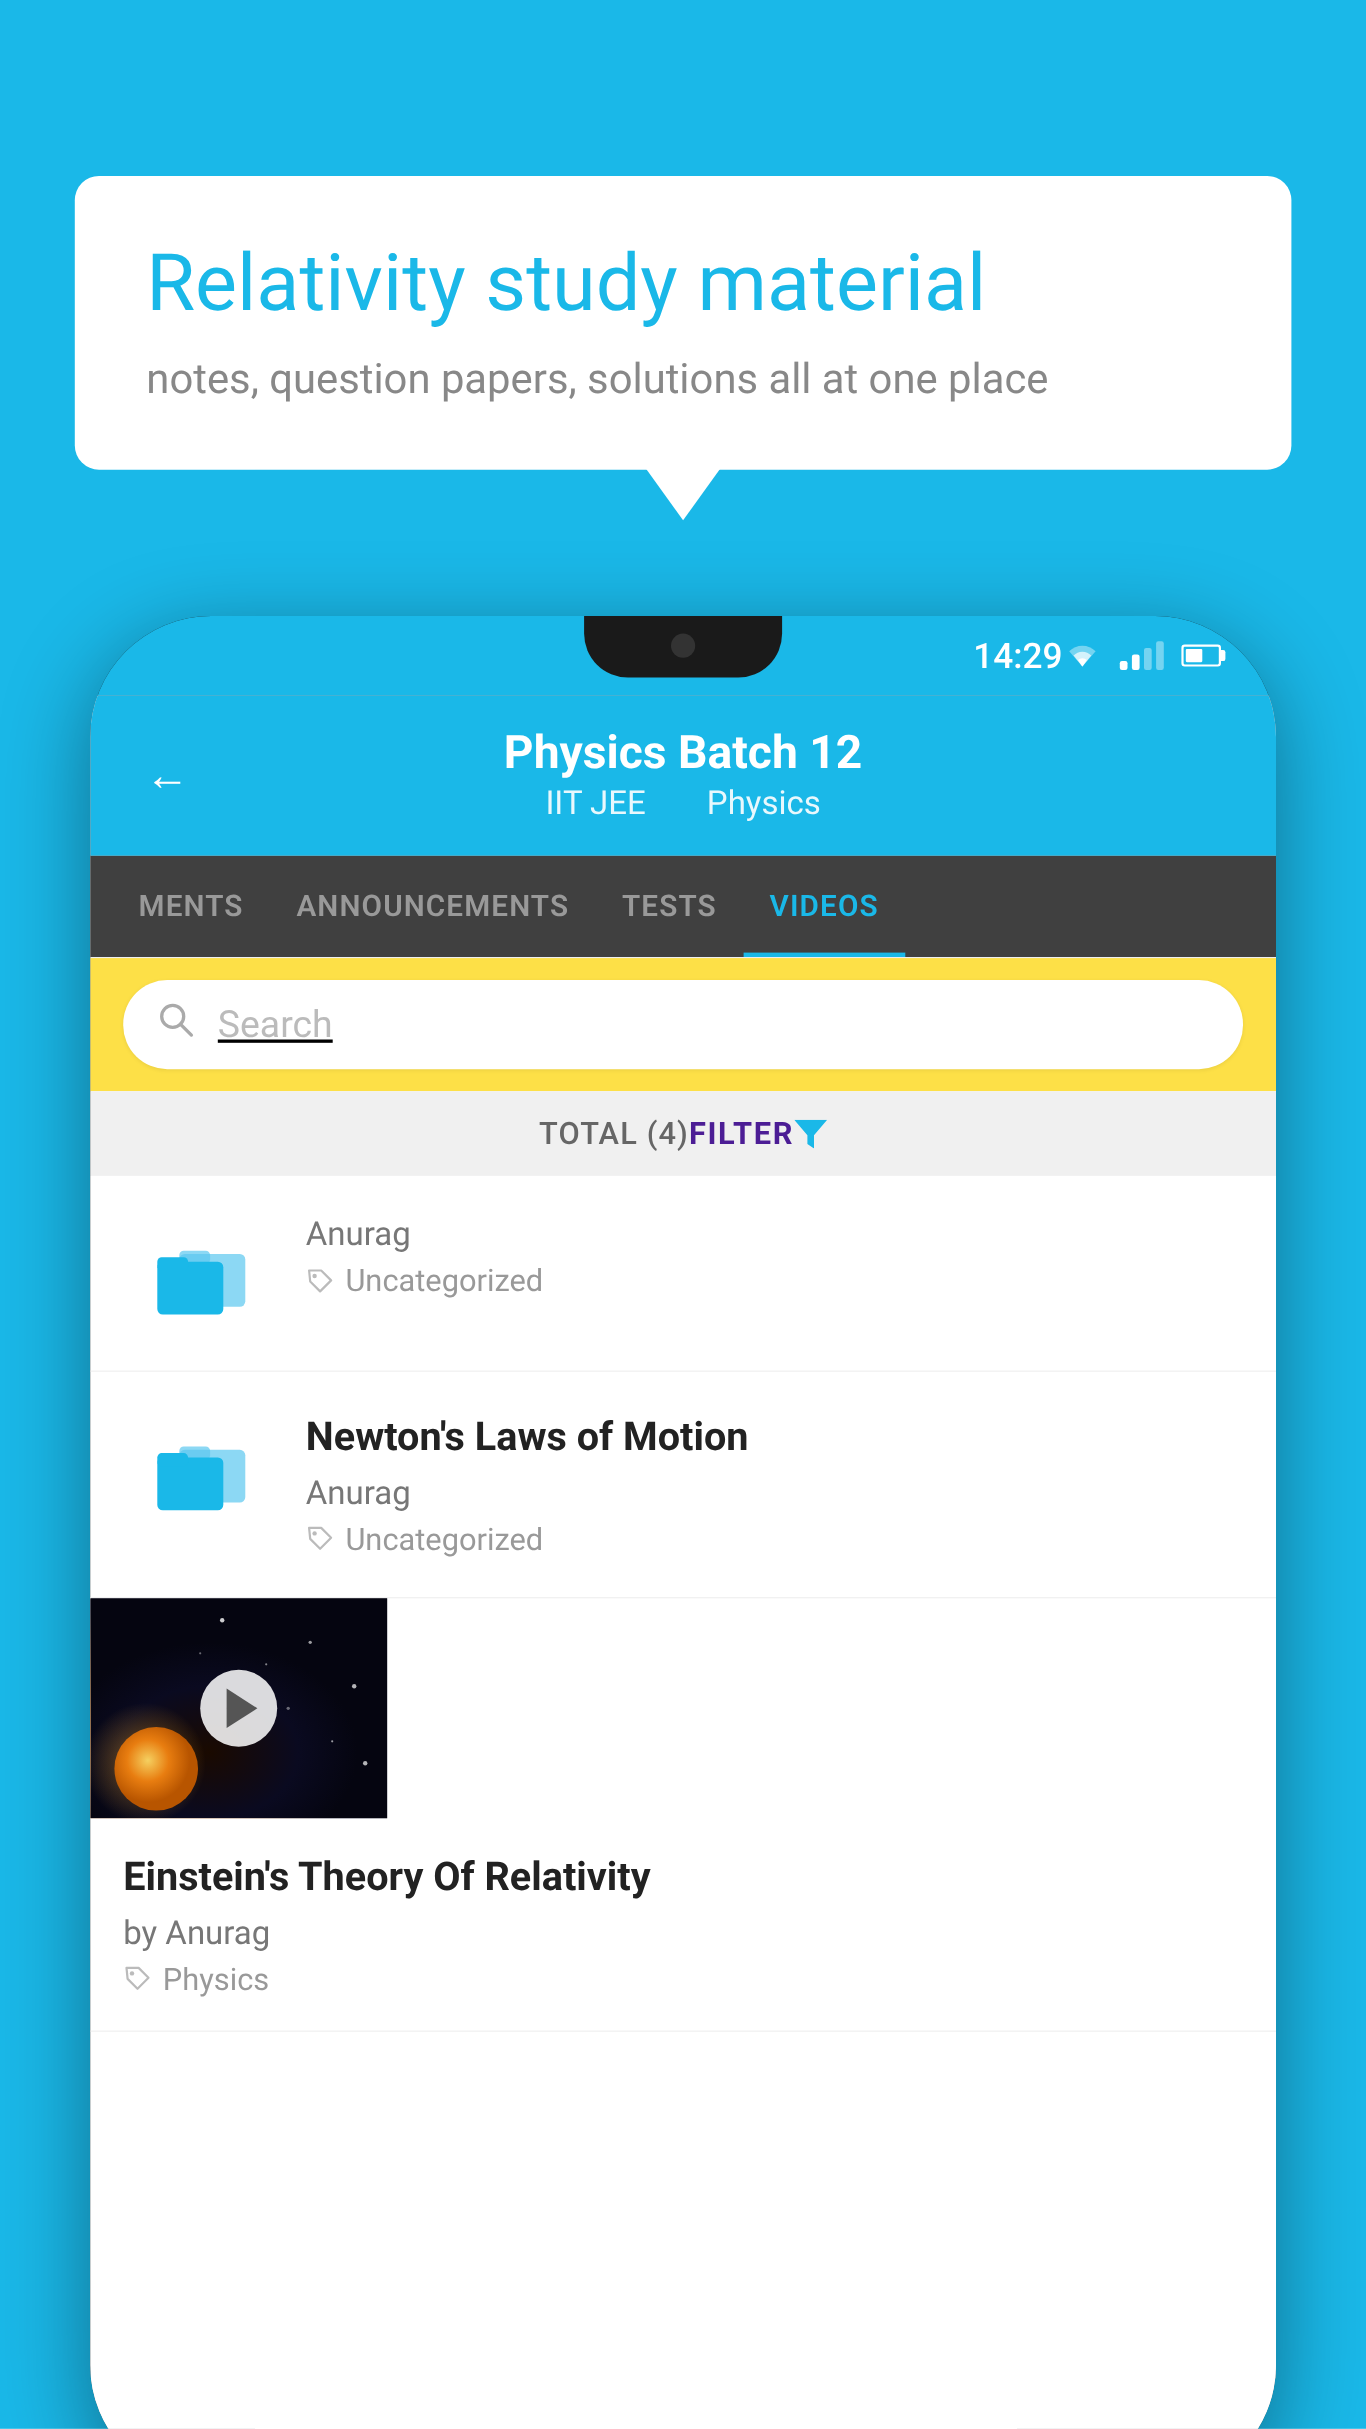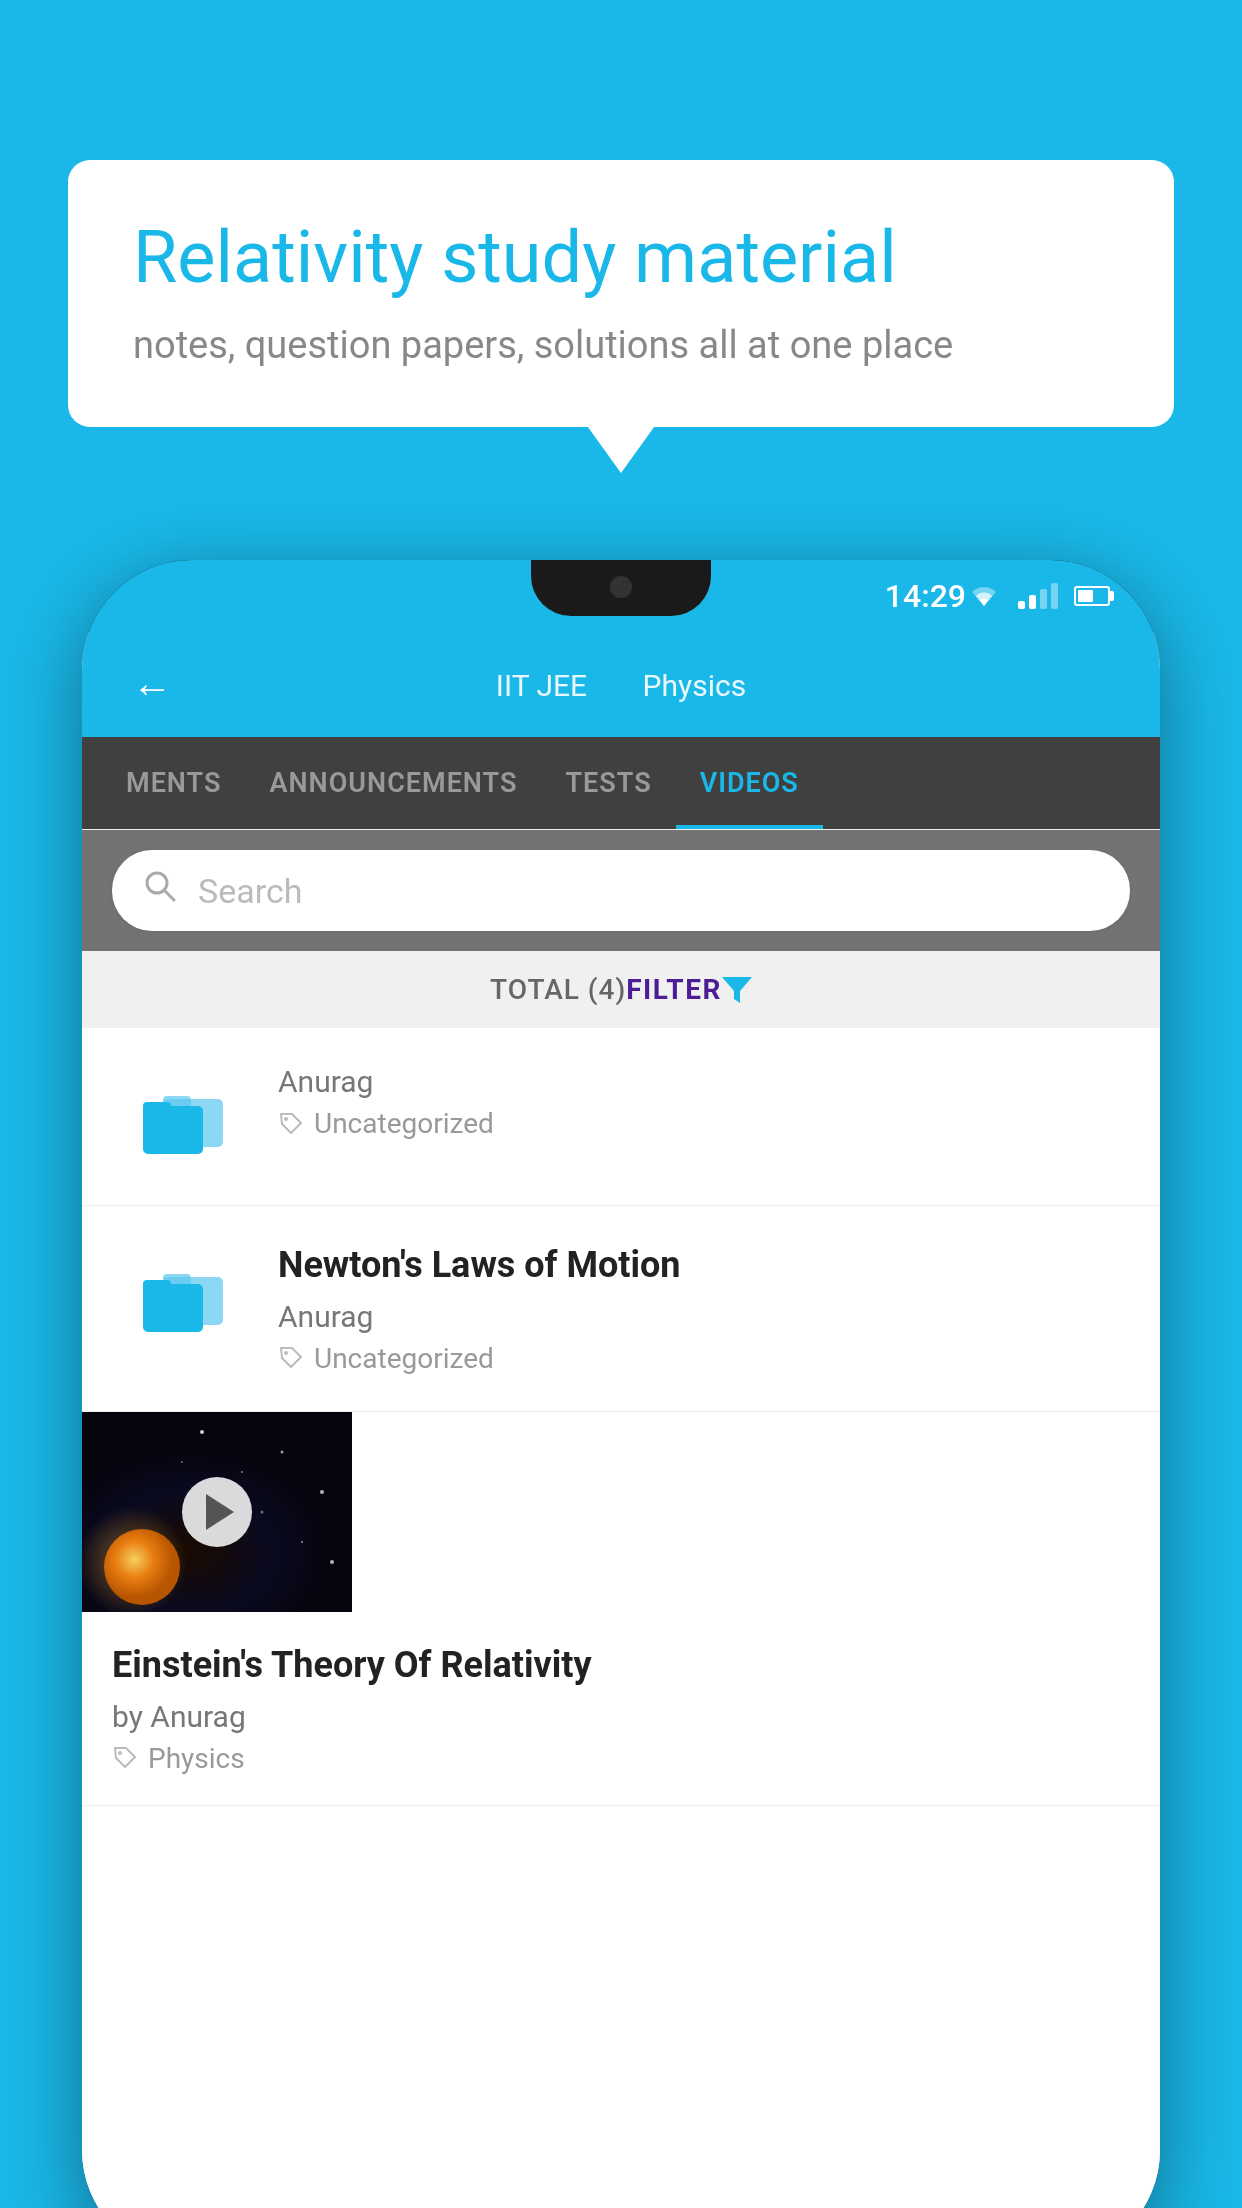--- a/index.html
+++ b/index.html
@@ -213,22 +213,23 @@
       white-space: nowrap;
     }
 
     .tab-item.active {
       color: #1ab8e8;
       border-bottom: 4px solid #1ab8e8;
     }
 
     
     .search-area {
-      background: #737373;
+      background: #fde047;
       padding: 20px 30px;
+      text-decoration: underline;
     }
 
     .search-box {
       background: white;
       border-radius: 40px;
       display: flex;
       align-items: center;
       padding: 18px 30px;
       gap: 20px;
       box-shadow: 0 1px 4px rgba(0,0,0,0.08);
@@ -447,20 +448,21 @@
       </div>
     </div>
   </div>
 
   <div class="phone-screen">
     <div class="phone-content">
 
       <div class="app-header">
         <div class="back-arrow">←</div>
         <div class="header-title-area">
+          <div class="header-title">Physics Batch 12</div>
           <div class="header-subtitle">
             <span>IIT JEE</span>
             <span> </span>
             <span>Physics</span>
           </div>
         </div>
         <div style="width:40px;"></div>
       </div>
 
       <div class="tabs-bar">

